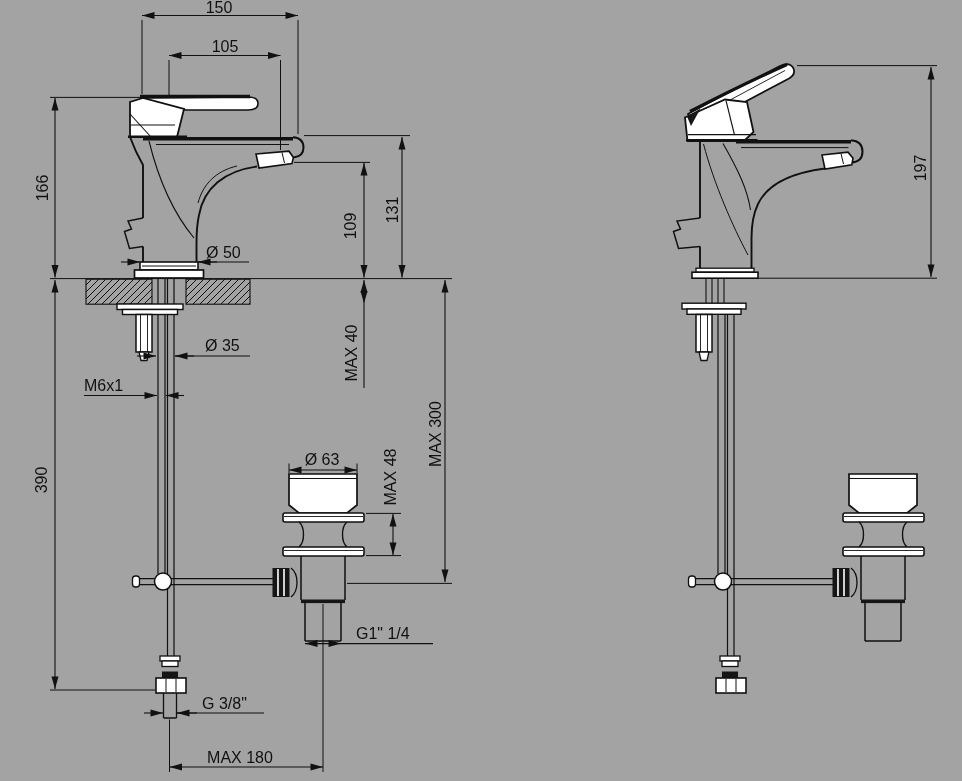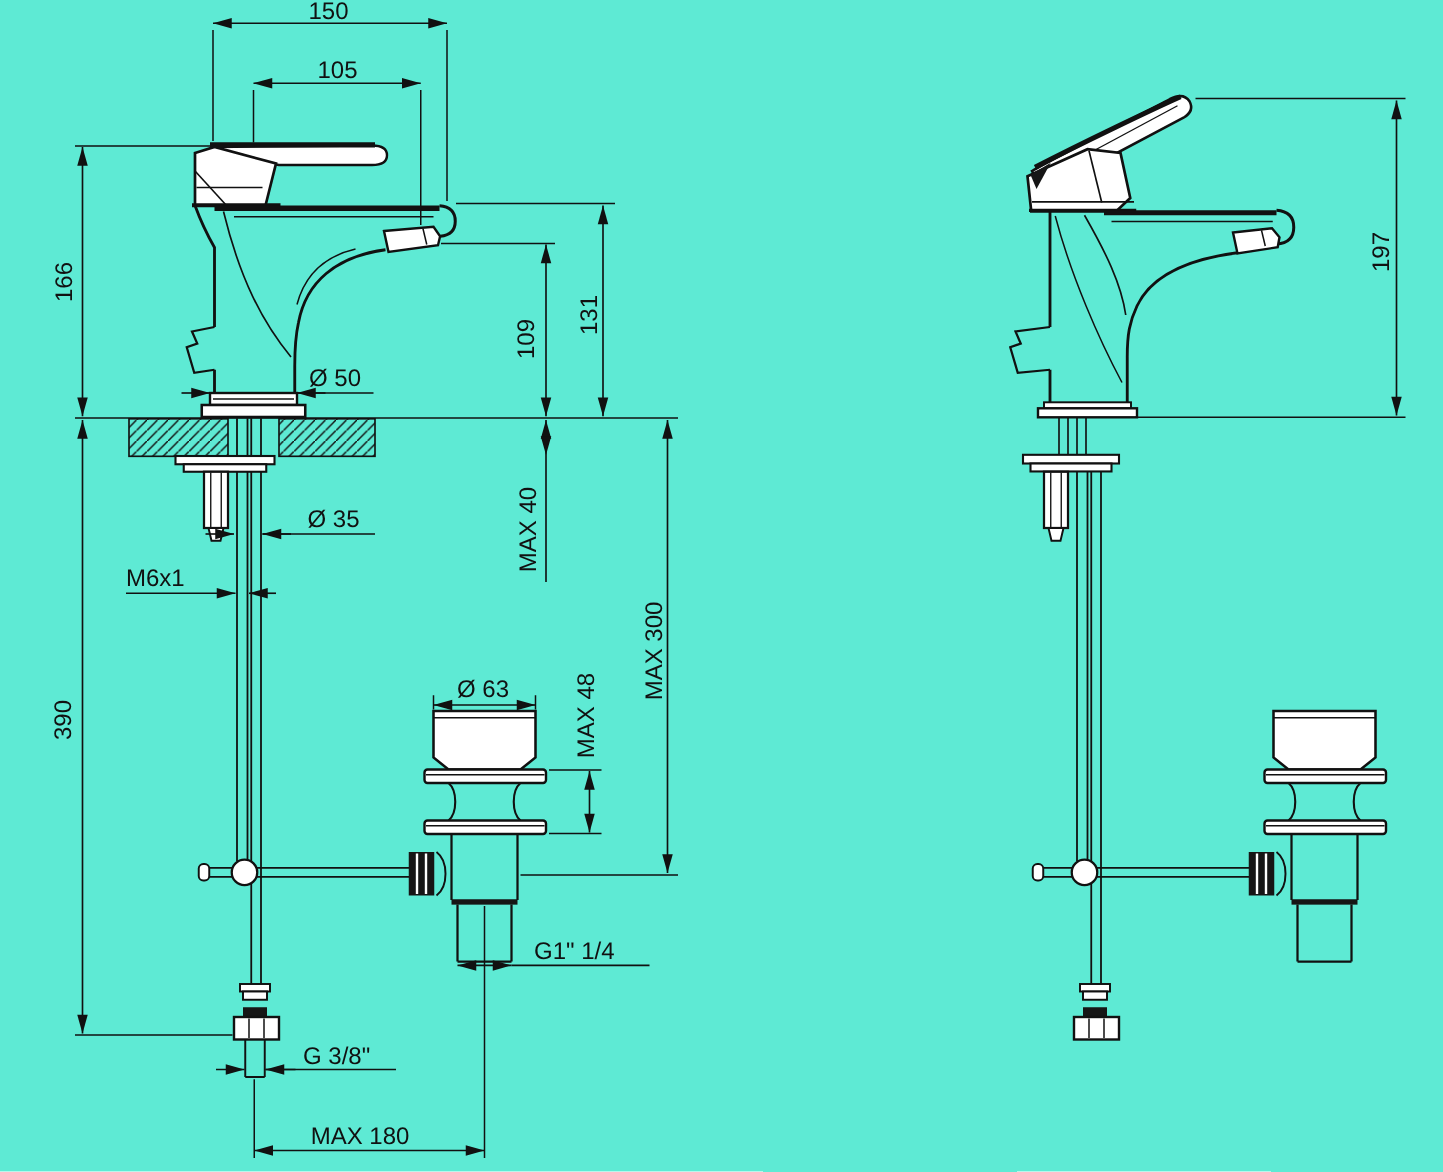--- a/index.html
+++ b/index.html
@@ -1,16 +1,16 @@
 <!DOCTYPE html>
 <html><head>
 <meta charset="utf-8">
 <style>
   html,body{margin:0;padding:0;background:#ffffff;}
-  .stage{position:relative;width:962px;height:781px;background:#5eead4;overflow:hidden;}
+  .stage{position:relative;width:962px;height:781px;background:#a3a3a3;overflow:hidden;}
   svg text{font-family:"Liberation Sans","DejaVu Sans",sans-serif;font-size:16px;fill:#111;}
   .ln{stroke:#111;fill:none;stroke-linecap:butt;}
   .fw{fill:#ffffff;}
   .dk{fill:#161616;stroke:none;}
   .dim{stroke:#111;stroke-width:1.1;fill:none;}
   .ext{stroke:#111;stroke-width:1;fill:none;}
   .mid{text-anchor:middle;}
 </style>
 </head>
 <body>

